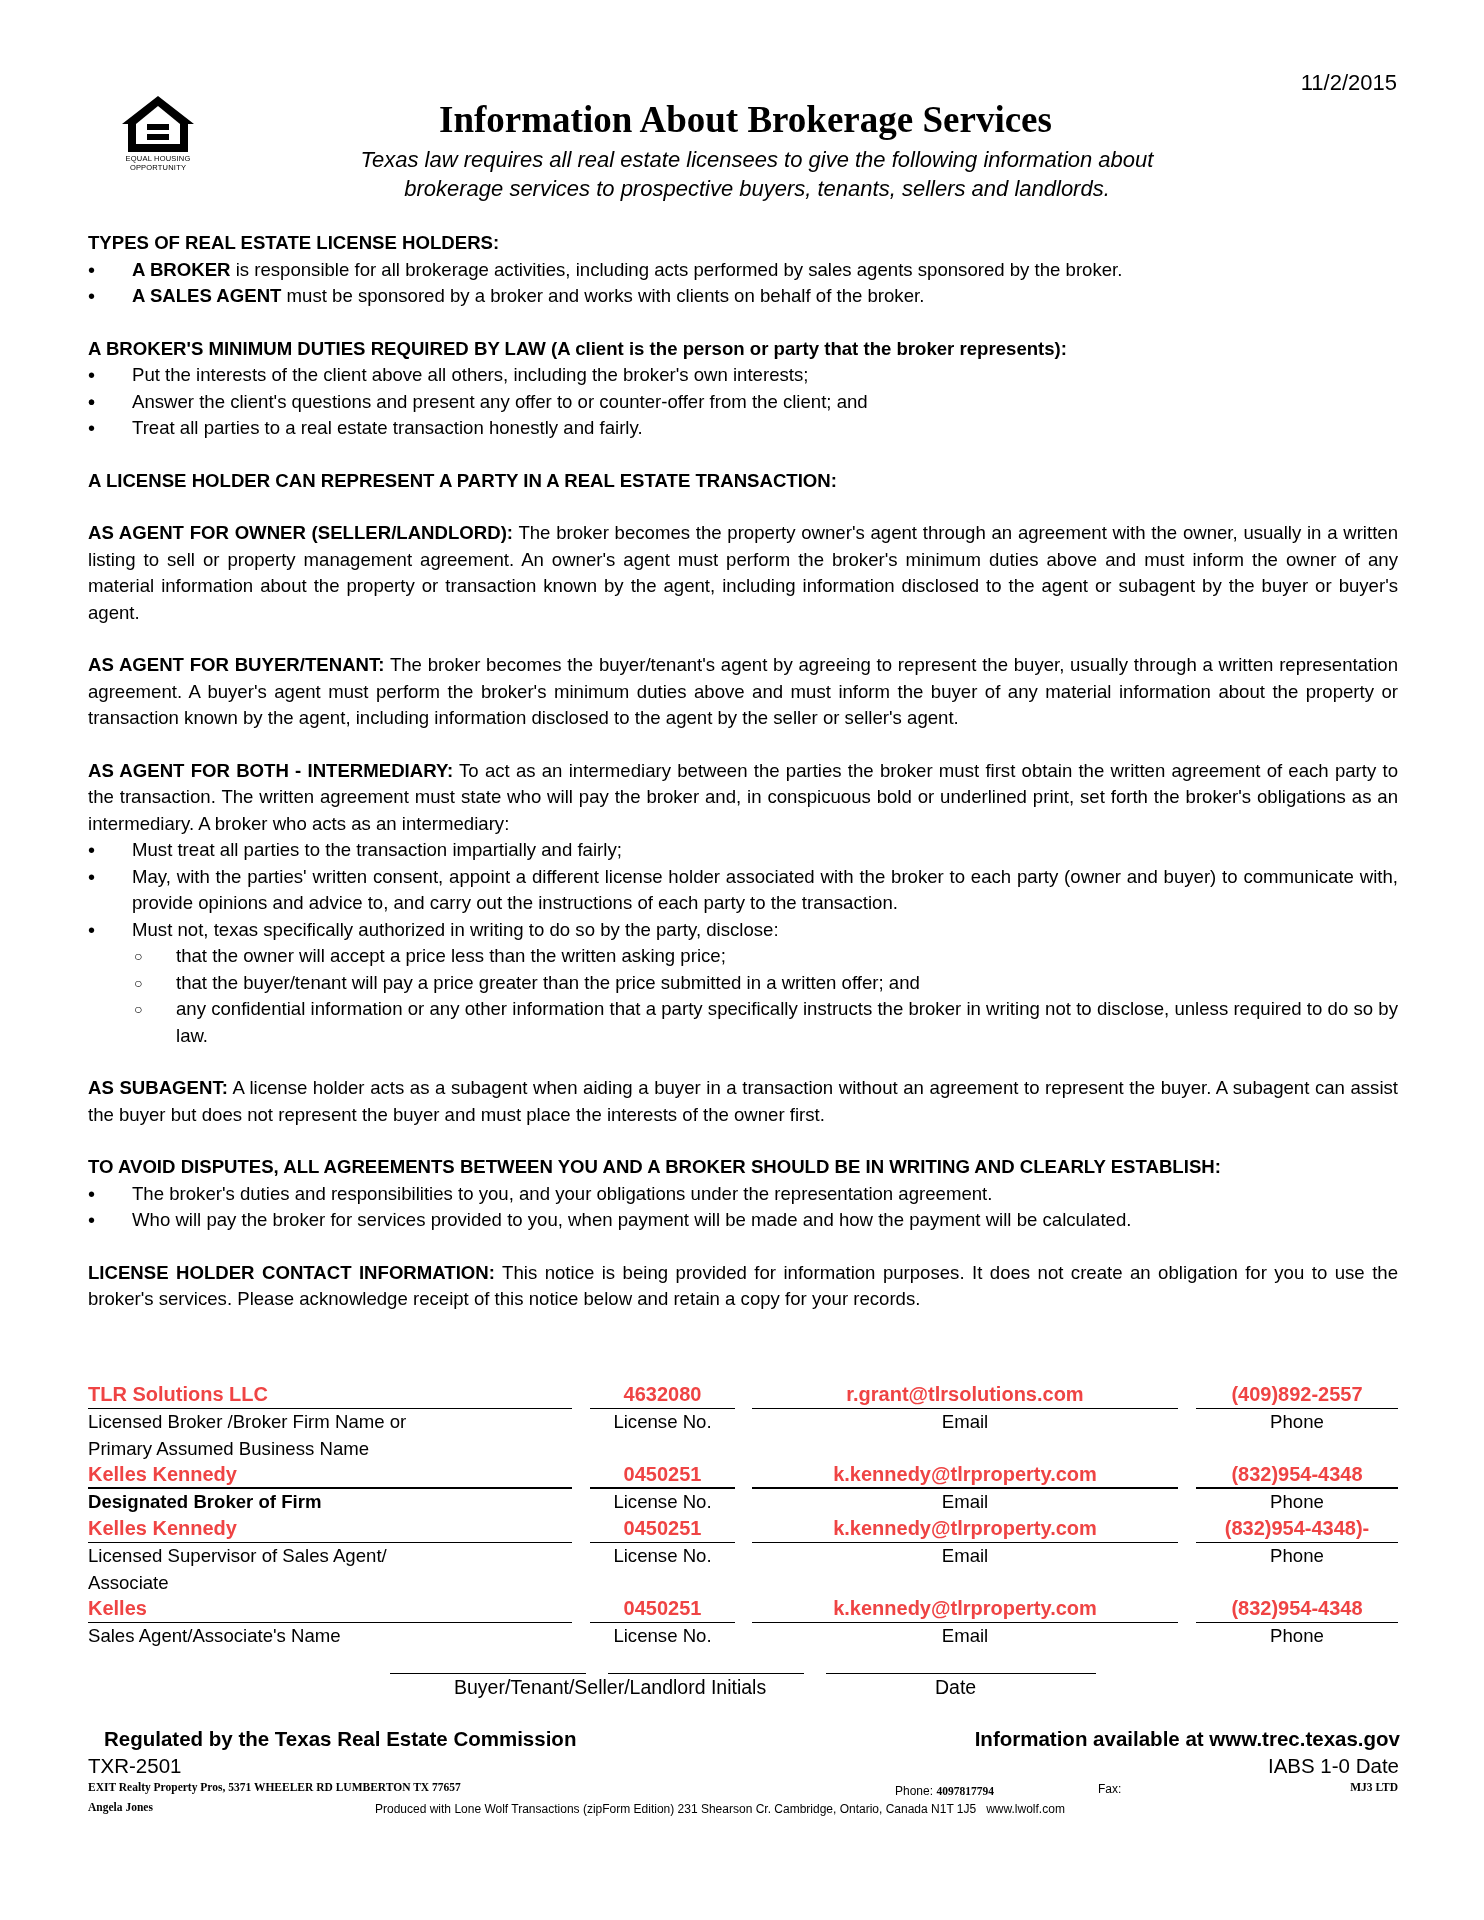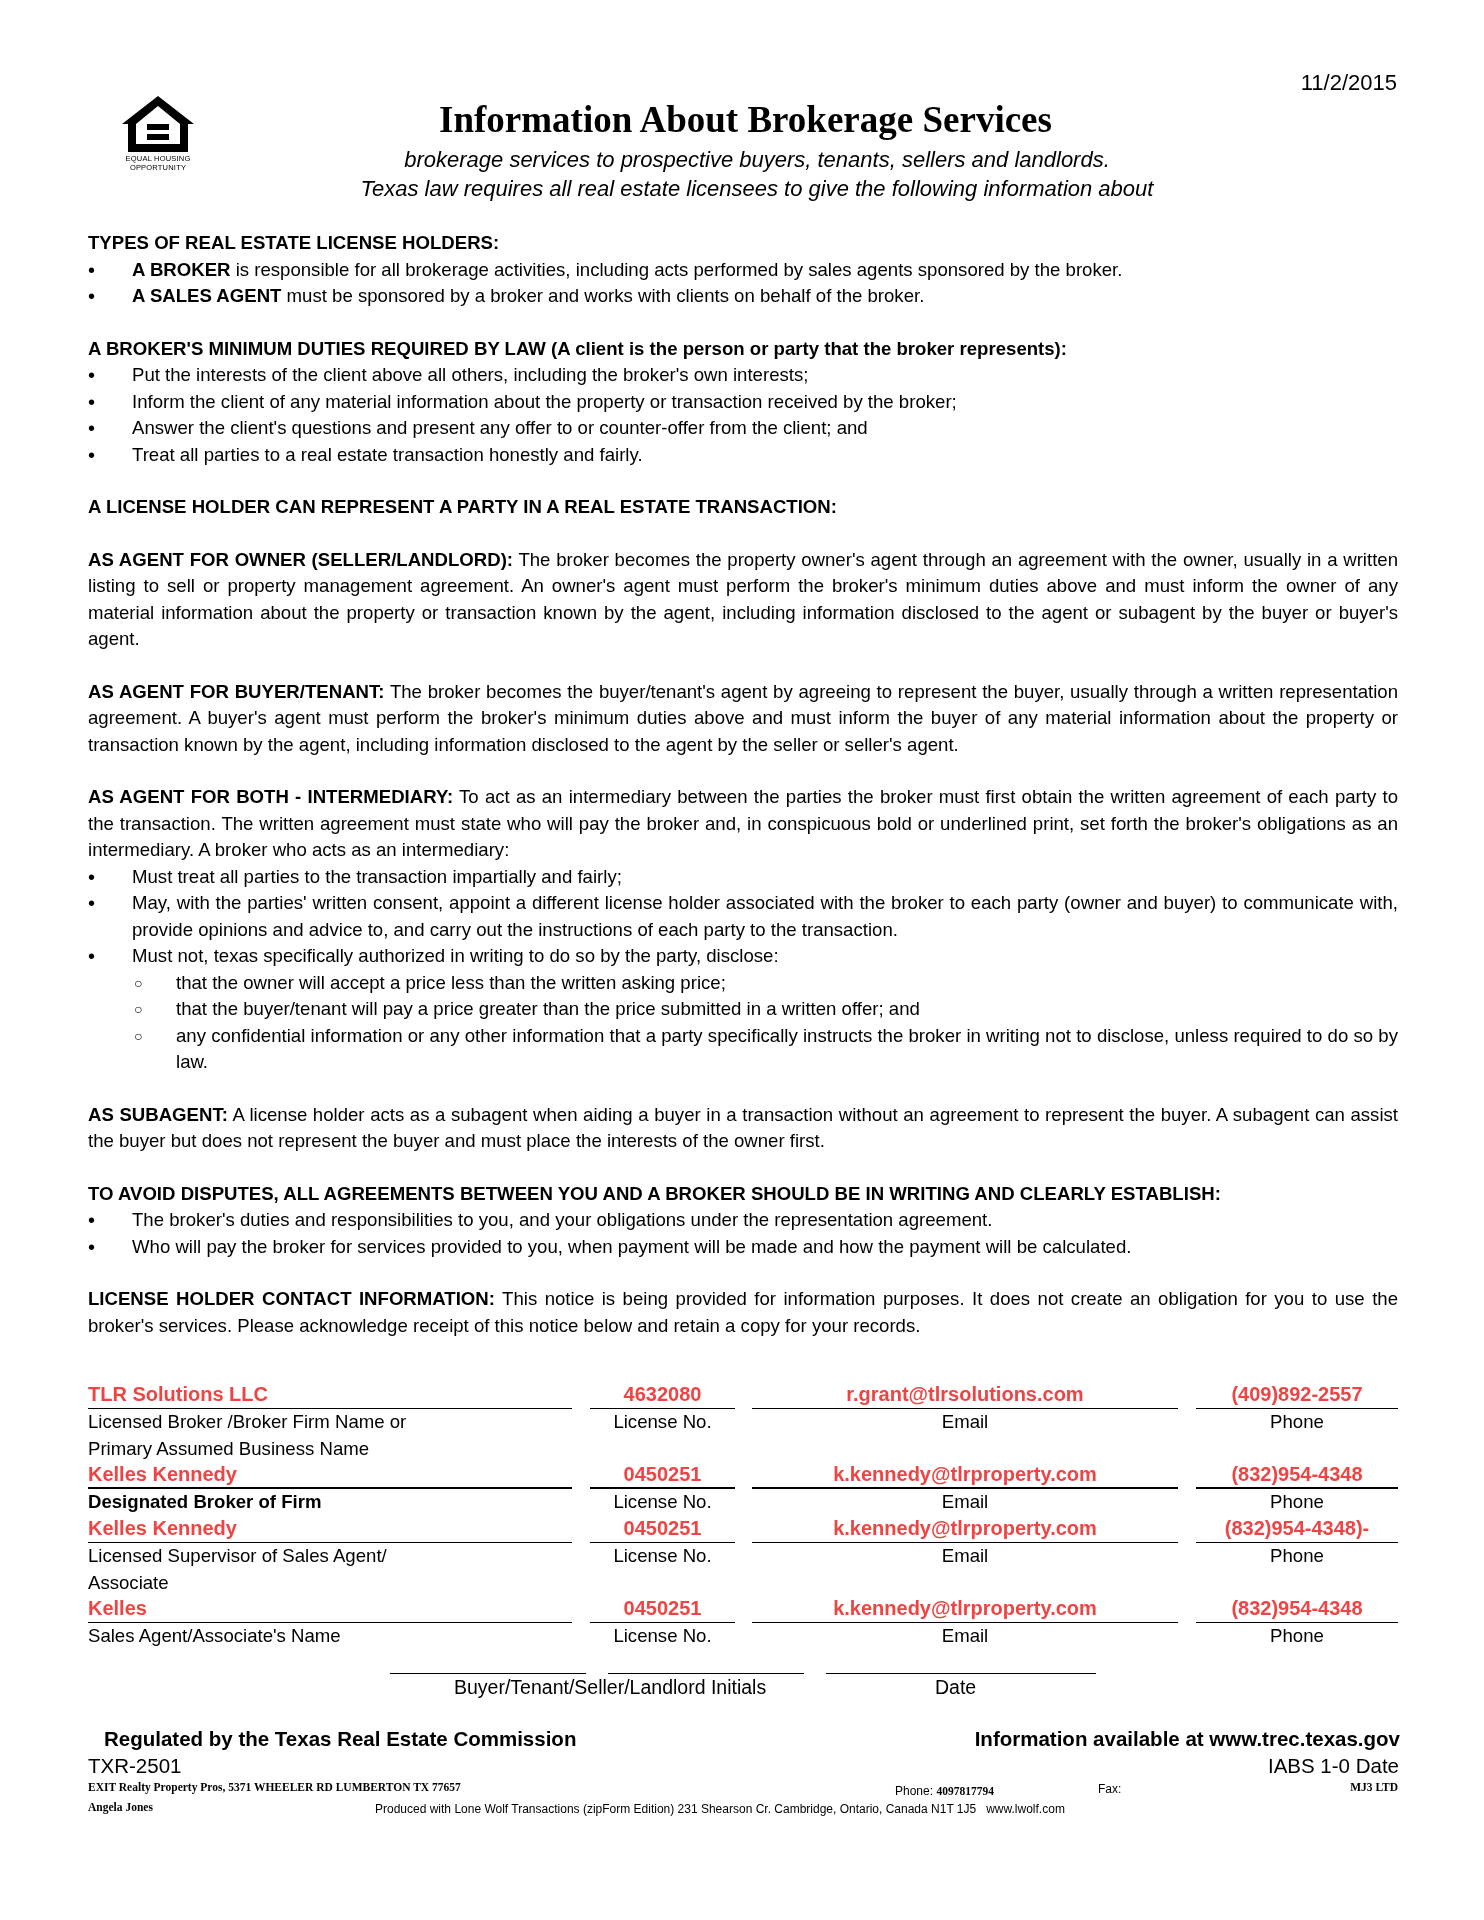--- a/index.html
+++ b/index.html
@@ -52,36 +52,36 @@
     <rect x="27" y="40" width="22" height="6" fill="#000"></rect>
   </svg>
   <div class="logo-text">
     <div>EQUAL HOUSING</div>
     <div>OPPORTUNITY</div>
   </div>
 </div>
 
 <div class="abs title">Information About Brokerage Services</div>
 <div class="abs subtitle">
+  <div>Texas law requires all real estate licensees to give the following information about</div>
   <div>brokerage services to prospective buyers, tenants, sellers and landlords.</div>
-  <div>Texas law requires all real estate licensees to give the following information about</div>
 </div>
 
 <div class="abs content" style="top:230px;">
   <div class="h">TYPES OF REAL ESTATE LICENSE HOLDERS:</div>
   <ul class="blist">
     <li><span class="dot">•</span><b>A BROKER</b><span> is responsible for all brokerage activities, including acts performed by sales agents sponsored by the broker.</span></li>
     <li><span class="dot">•</span><b>A SALES AGENT</b><span> must be sponsored by a broker and works with clients on behalf of the broker.</span></li>
   </ul>
   <div class="gap-sm"></div>
 
   <div class="h">A BROKER'S MINIMUM DUTIES REQUIRED BY LAW (A client is the person or party that the broker represents):</div>
   <ul class="blist">
     <li><span class="dot">•</span><span>Put the interests of the client above all others, including the broker's own interests;</span></li>
-    <li><span class="dot">•</span><span>Inform the client of any material information about the property or transaction received by the broker;</span></li>
+    <li><span class="dot">•</span></li>
     <li><span class="dot">•</span><span>Answer the client's questions and present any offer to or counter-offer from the client; and</span></li>
     <li><span class="dot">•</span><span>Treat all parties to a real estate transaction honestly and fairly.</span></li>
   </ul>
   <div class="gap-sm"></div>
 
   <div class="h">A LICENSE HOLDER CAN REPRESENT A PARTY IN A REAL ESTATE TRANSACTION:</div>
   <div class="gap-sm"></div>
 
   <p class="para"><b>AS AGENT FOR OWNER (SELLER/LANDLORD):</b><span> The broker becomes the property owner's agent through an agreement with the owner, usually in a written listing to sell or property management agreement. An owner's agent must perform the broker's minimum duties above and must inform the owner of any material information about the property or transaction known by the agent, including information disclosed to the agent or subagent by the buyer or buyer's agent.</span></p>
   <div class="gap-sm"></div>

